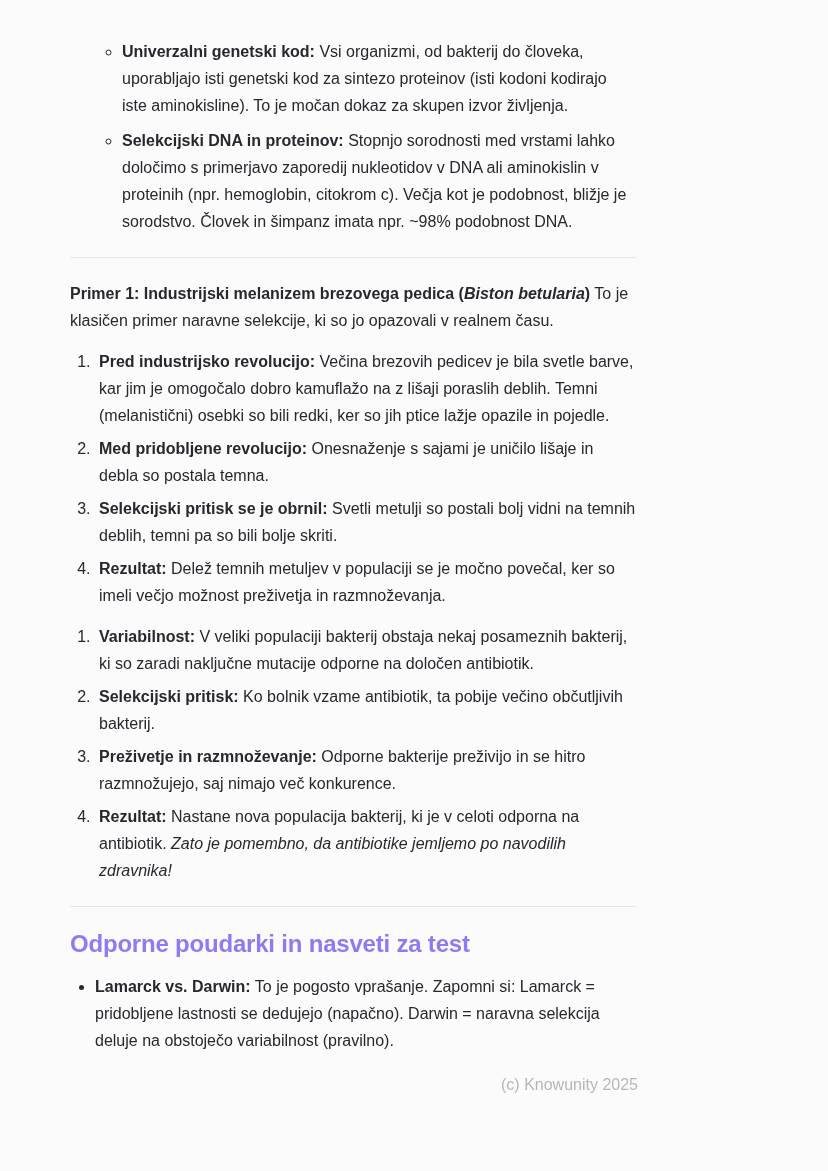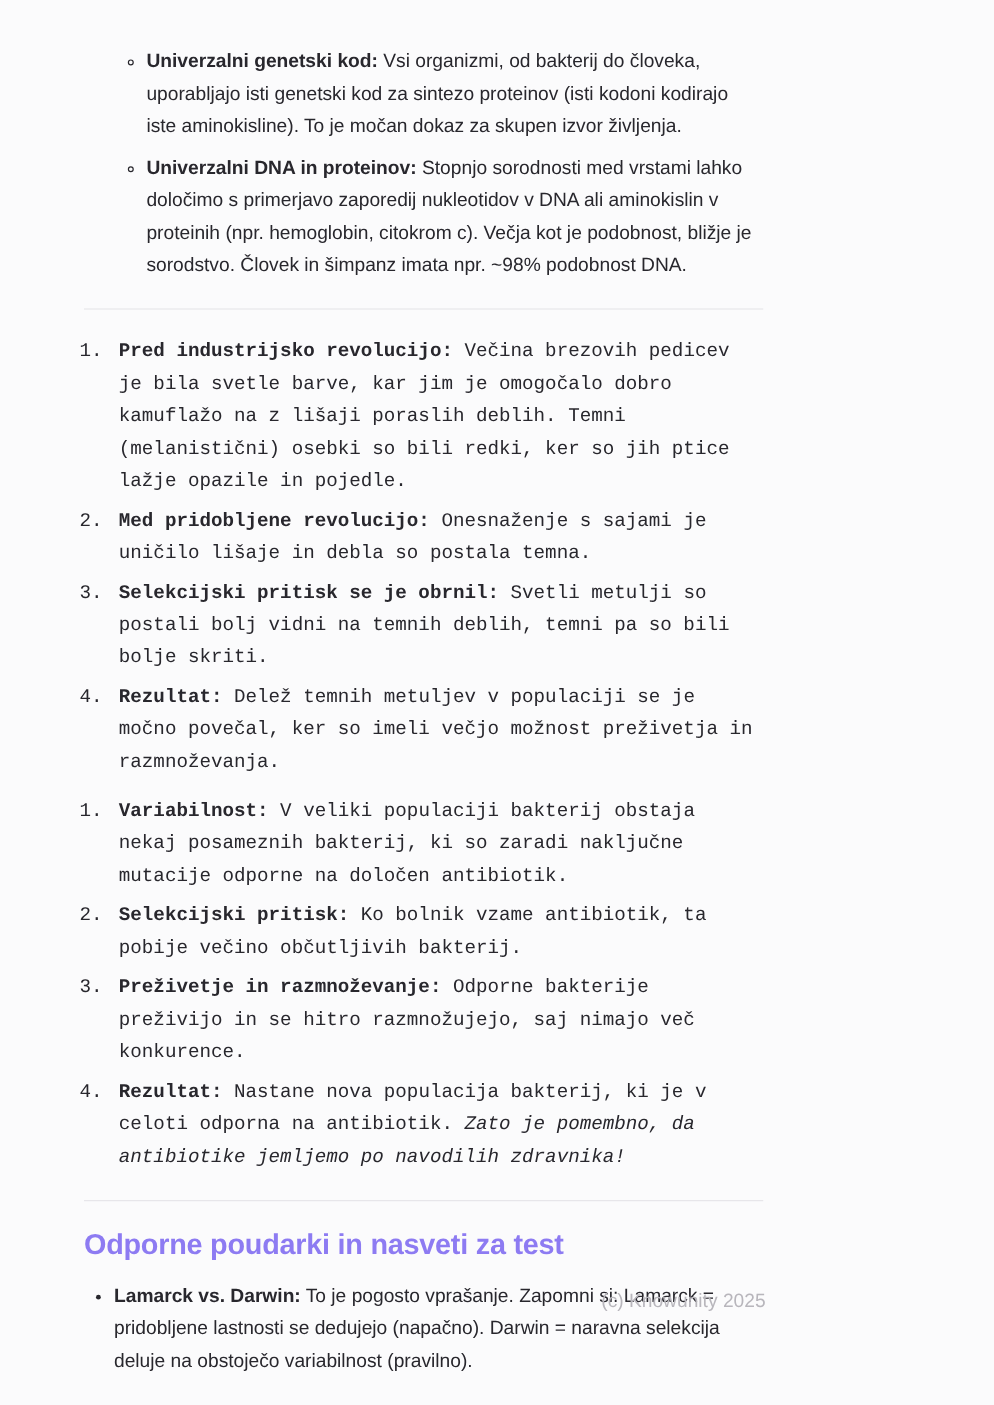--- a/index.html
+++ b/index.html
@@ -42,21 +42,20 @@
   ul.intro-list > li { margin-bottom: 8px; }
   ul.tips-list {
     list-style: disc;
     margin: 14px 0 0 0;
     padding-left: 25px;
   }
   ul.tips-list > li { margin-bottom: 6px; }
   ol.steps {
     margin: 14px 0;
     padding-left: 25px;
-    font-family: Liberation Mono, monospace;
   }
   ol.steps > li { margin-bottom: 6px; padding-left: 4px; }
   li::marker { color: var(--text-color); }
   hr.divider {
     border: 0;
     border-top: 1px solid var(--divider-color);
     margin: 22px 0;
   }
   h2.section-heading {
     color: var(--heading-color);
@@ -91,26 +90,27 @@
   }
 </style>
 </head>
 <body>
 
 <div class="page">
   <div class="content">
 
     <ul class="intro-list">
       <li><strong>Univerzalni genetski kod:</strong><span> Vsi organizmi, od bakterij do človeka, uporabljajo isti genetski kod za sintezo proteinov (isti kodoni kodirajo iste aminokisline). To je močan dokaz za skupen izvor življenja.</span></li>
-      <li><strong>Univerzalni DNA in proteinov:</strong><span> Stopnjo sorodnosti med vrstami lahko določimo s primerjavo zaporedij nukleotidov v DNA ali aminokislin v proteinih (npr. hemoglobin, citokrom c). Večja kot je podobnost, bližje je sorodstvo. Človek in šimpanz imata npr. ~98% podobnost DNA.</span></li>
+      <li><strong>Selekcijski DNA in proteinov:</strong><span> Stopnjo sorodnosti med vrstami lahko določimo s primerjavo zaporedij nukleotidov v DNA ali aminokislin v proteinih (npr. hemoglobin, citokrom c). Večja kot je podobnost, bližje je sorodstvo. Človek in šimpanz imata npr. ~98% podobnost DNA.</span></li>
     </ul>
 
     <hr class="divider">
 
 
+    <p class="lead"><strong><span>Primer 1: Industrijski melanizem brezovega pedica (</span><em>Biston betularia</em><span>)</span></strong><span> To je klasičen primer naravne selekcije, ki so jo opazovali v realnem času.</span></p>
 
     <ol class="steps">
       <li><strong>Pred industrijsko revolucijo:</strong><span> Večina brezovih pedicev je bila svetle barve, kar jim je omogočalo dobro kamuflažo na z lišaji poraslih deblih. Temni (melanistični) osebki so bili redki, ker so jih ptice lažje opazile in pojedle.</span></li>
       <li><strong>Med pridobljene revolucijo:</strong><span> Onesnaženje s sajami je uničilo lišaje in debla so postala temna.</span></li>
       <li><strong>Selekcijski pritisk se je obrnil:</strong><span> Svetli metulji so postali bolj vidni na temnih deblih, temni pa so bili bolje skriti.</span></li>
       <li><strong>Rezultat:</strong><span> Delež temnih metuljev v populaciji se je močno povečal, ker so imeli večjo možnost preživetja in razmnoževanja.</span></li>
     </ol>
 
 
     <ol class="steps">

